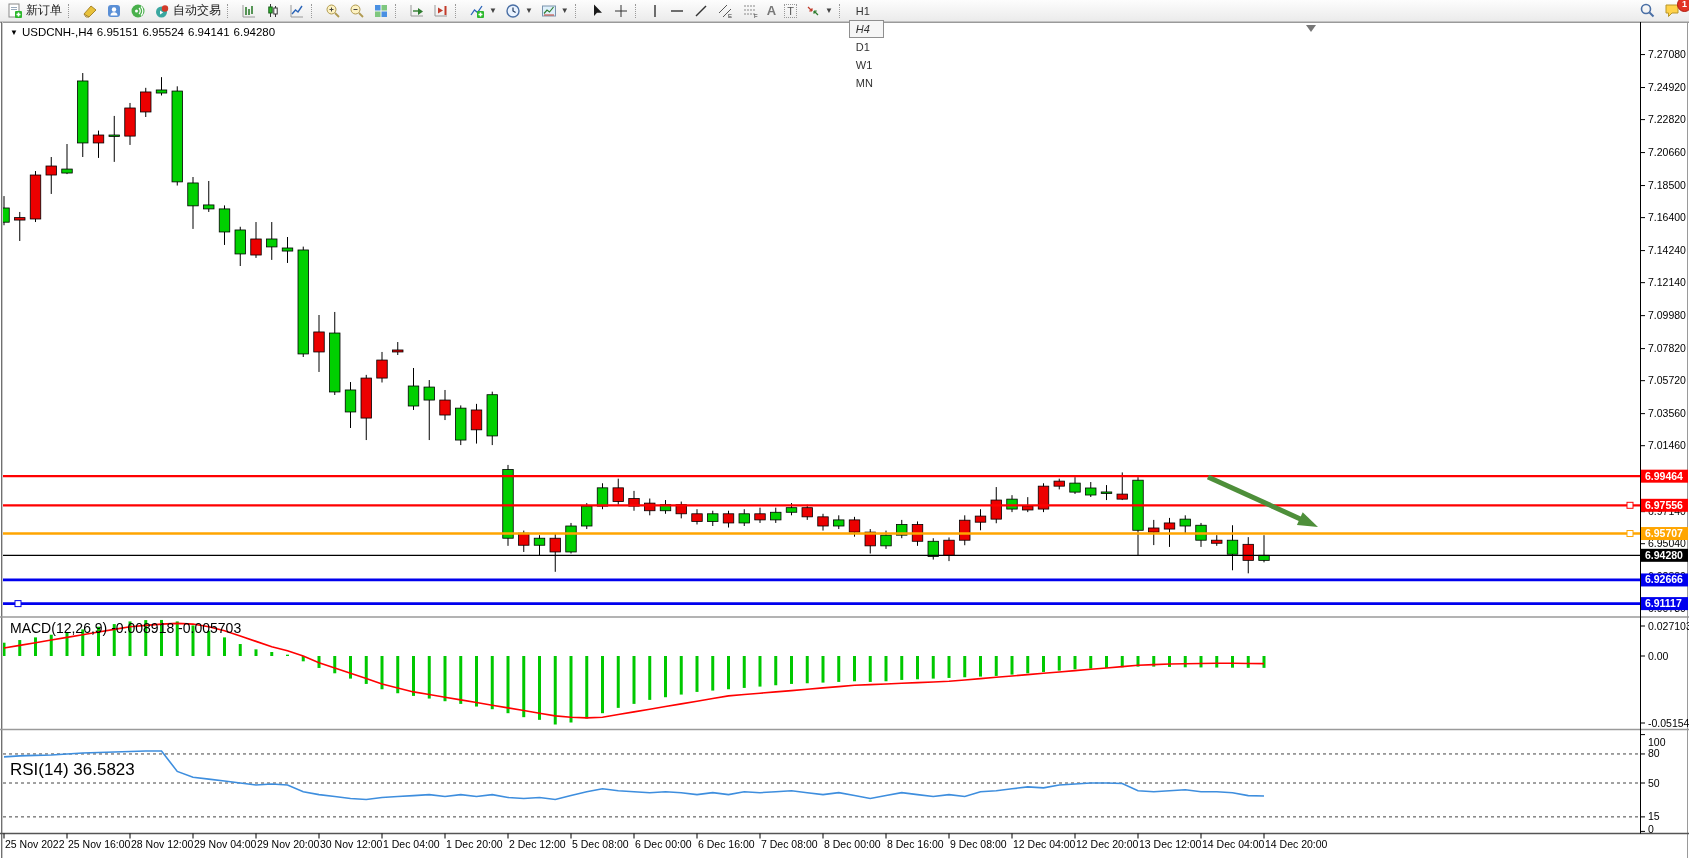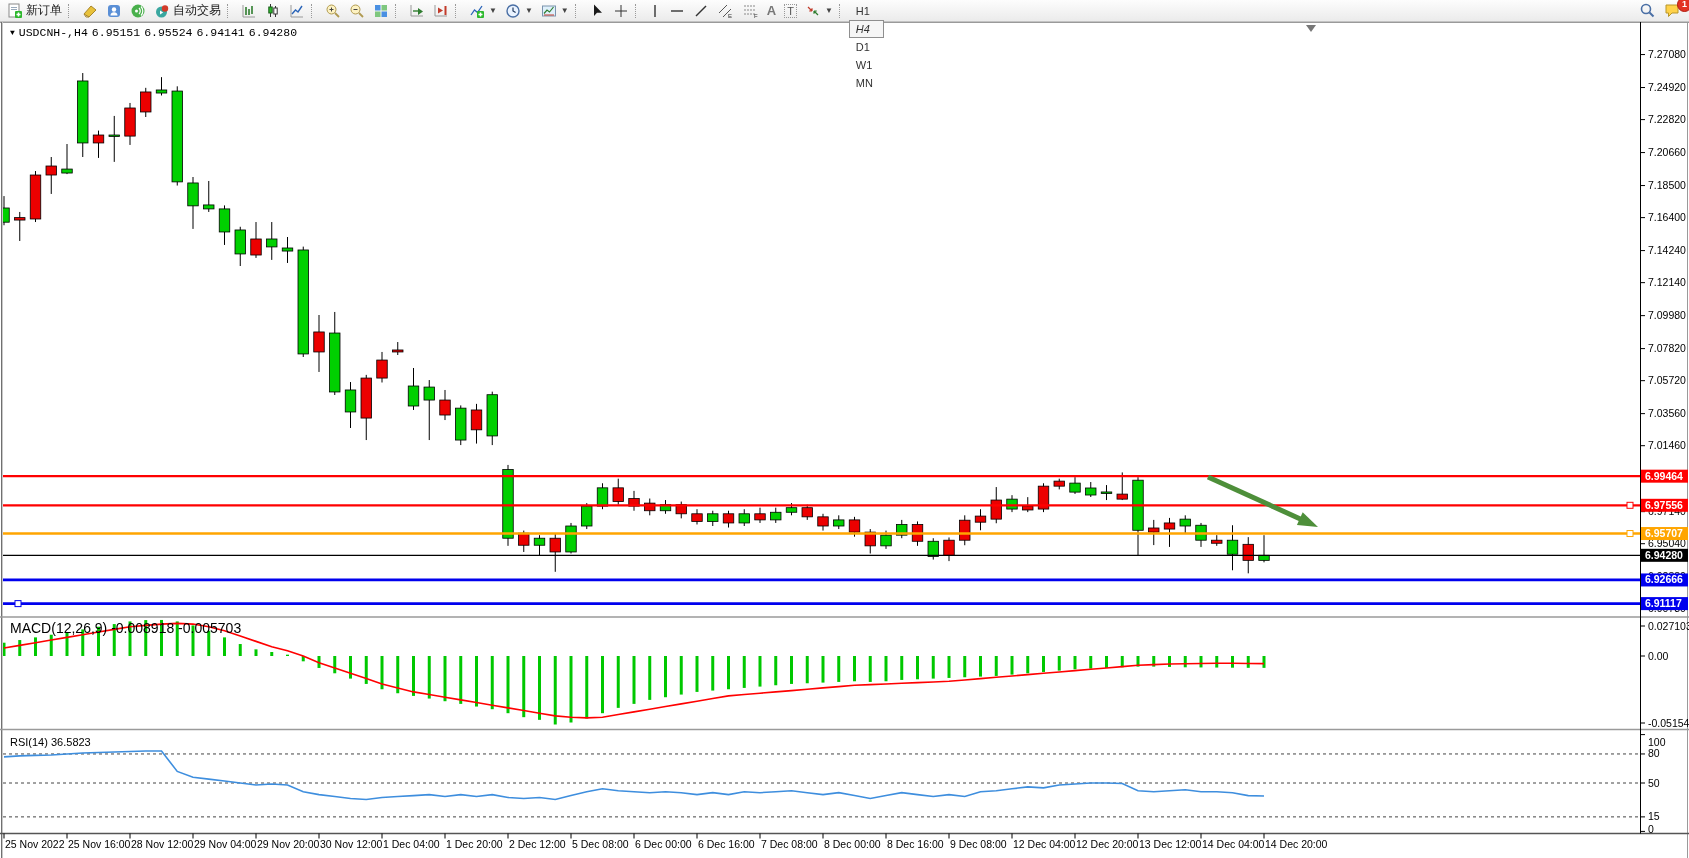--- a/index.html
+++ b/index.html
@@ -16,25 +16,25 @@
   .tf{font-size:11px;color:#333;padding:2px 6px;border:1px solid transparent;}
   .tf.active{background:#f6f6f6;border:1px solid #8f8f8f;font-style:italic;}
   .toolbar-right{margin-left:auto;display:flex;align-items:center;}
   .notif{position:relative;}
   .notif .cnt{position:absolute;top:-4px;right:-6px;background:#e23424;color:#fff;
     border-radius:50%;width:13px;height:13px;line-height:13px;font-size:9px;text-align:center;
     border:1px solid #b2190c;font-weight:bold;}
   
   #chart-svg{position:absolute;left:0;top:0;}
   .overlay{position:absolute;z-index:5;pointer-events:none;color:#000;}
-  #chart-title{top:26px;left:10px;font-size:11.5px;font-family:Liberation Mono, monospace;}
+  #chart-title{top:26px;left:10px;font-size:11.5px;}
   #chart-title .dd{font-size:8px;vertical-align:1px;margin-right:4px;pointer-events:auto;}
   #chart-title span{margin-right:4px;}
   #macd-label{top:620px;left:10px;font-size:14px;}
-  #rsi-label{top:736px;left:10px;font-size:11px;}
+  #rsi-label{top:760px;left:10px;font-size:17px;}
 </style>
 </head>
 <body>
 
 <div class="toolbar">
   <div class="tbtn">
     <span>
         <svg width="16" height="16">
           <rect x="2" y="1" width="10" height="13" fill="#fff" stroke="#8a8a8a"></rect>
           <rect x="4" y="4" width="6" height="1" fill="#9ab"></rect>

